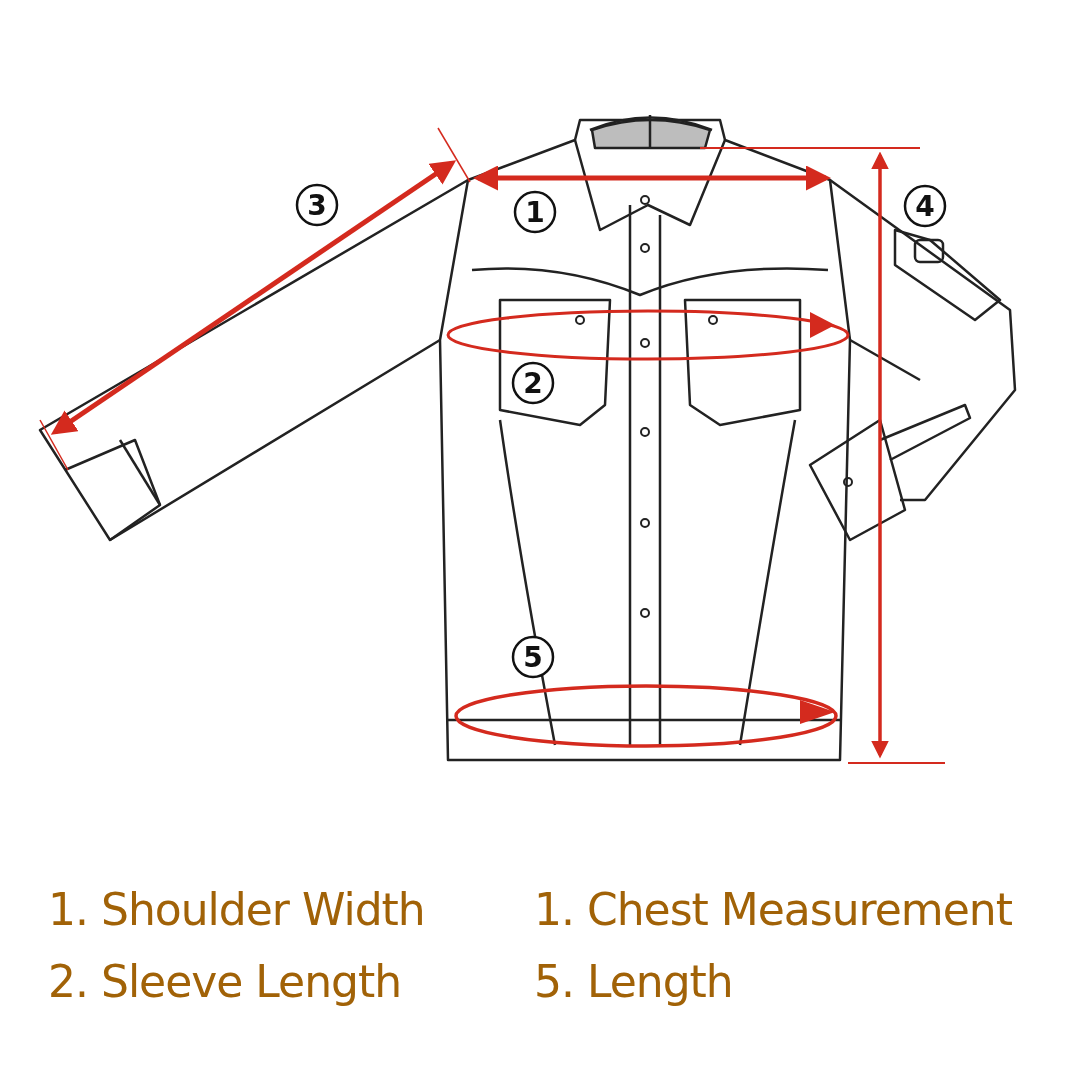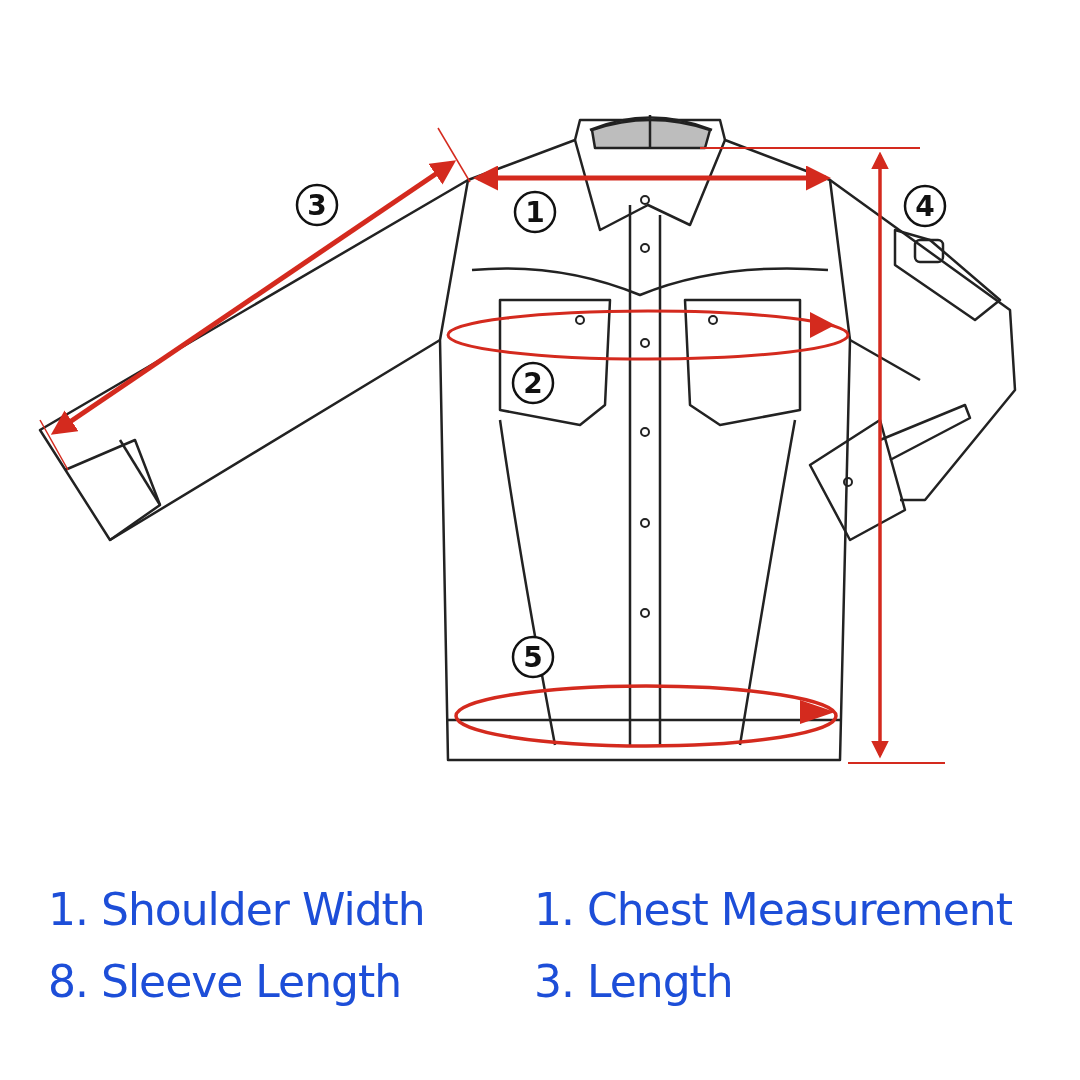--- a/index.html
+++ b/index.html
@@ -1,20 +1,20 @@
 <!DOCTYPE html>
 <html><head>
 <meta charset="utf-8">
 <style>
   html,body{margin:0;padding:0;background:#ffffff;}
   body{width:1080px;height:1080px;position:relative;overflow:hidden;font-family:"DejaVu Sans","Liberation Sans",sans-serif;}
   #diagram{position:absolute;left:0;top:0;width:1080px;height:800px;}
   .legend{position:absolute;left:48px;top:850px;width:1000px;}
   .legend-row{display:flex;height:72px;align-items:center;}
-  .legend-item{font-size:44px;color:#1d4ed8;letter-spacing:-1px;font-family:"DejaVu Sans",sans-serif;margin-top:46px;}
+  .legend-item{font-size:44px;color:#a16207;letter-spacing:-1px;font-family:"DejaVu Sans",sans-serif;margin-top:46px;}
   .legend-item.col1{width:486px;}
   .marker-text{font-family:"DejaVu Sans",sans-serif;font-weight:bold;font-size:28px;fill:#111;}
 </style>
 </head>
 <body>
 
 <svg id="diagram" viewBox="0 0 1080 800" xmlns="http://www.w3.org/2000/svg">
   <defs>
     <marker id="arr" viewBox="0 0 10 10" refX="8" refY="5" markerWidth="5" markerHeight="5" orient="auto-start-reverse">
       <path d="M0,0 L10,5 L0,10 z" fill="#d42a1e"></path>
@@ -105,16 +105,16 @@
     <text class="marker-text" x="533" y="667" text-anchor="middle">5</text>
   </g>
 </svg>
 
 <div class="legend">
   <div class="legend-row">
     <span class="legend-item col1">1. Shoulder Width</span>
     <span class="legend-item">1. Chest Measurement</span>
   </div>
   <div class="legend-row">
-    <span class="legend-item col1">8. Sleeve Length</span>
-    <span class="legend-item">3. Length</span>
+    <span class="legend-item col1">2. Sleeve Length</span>
+    <span class="legend-item">5. Length</span>
   </div>
 </div>
 
 </body></html>

